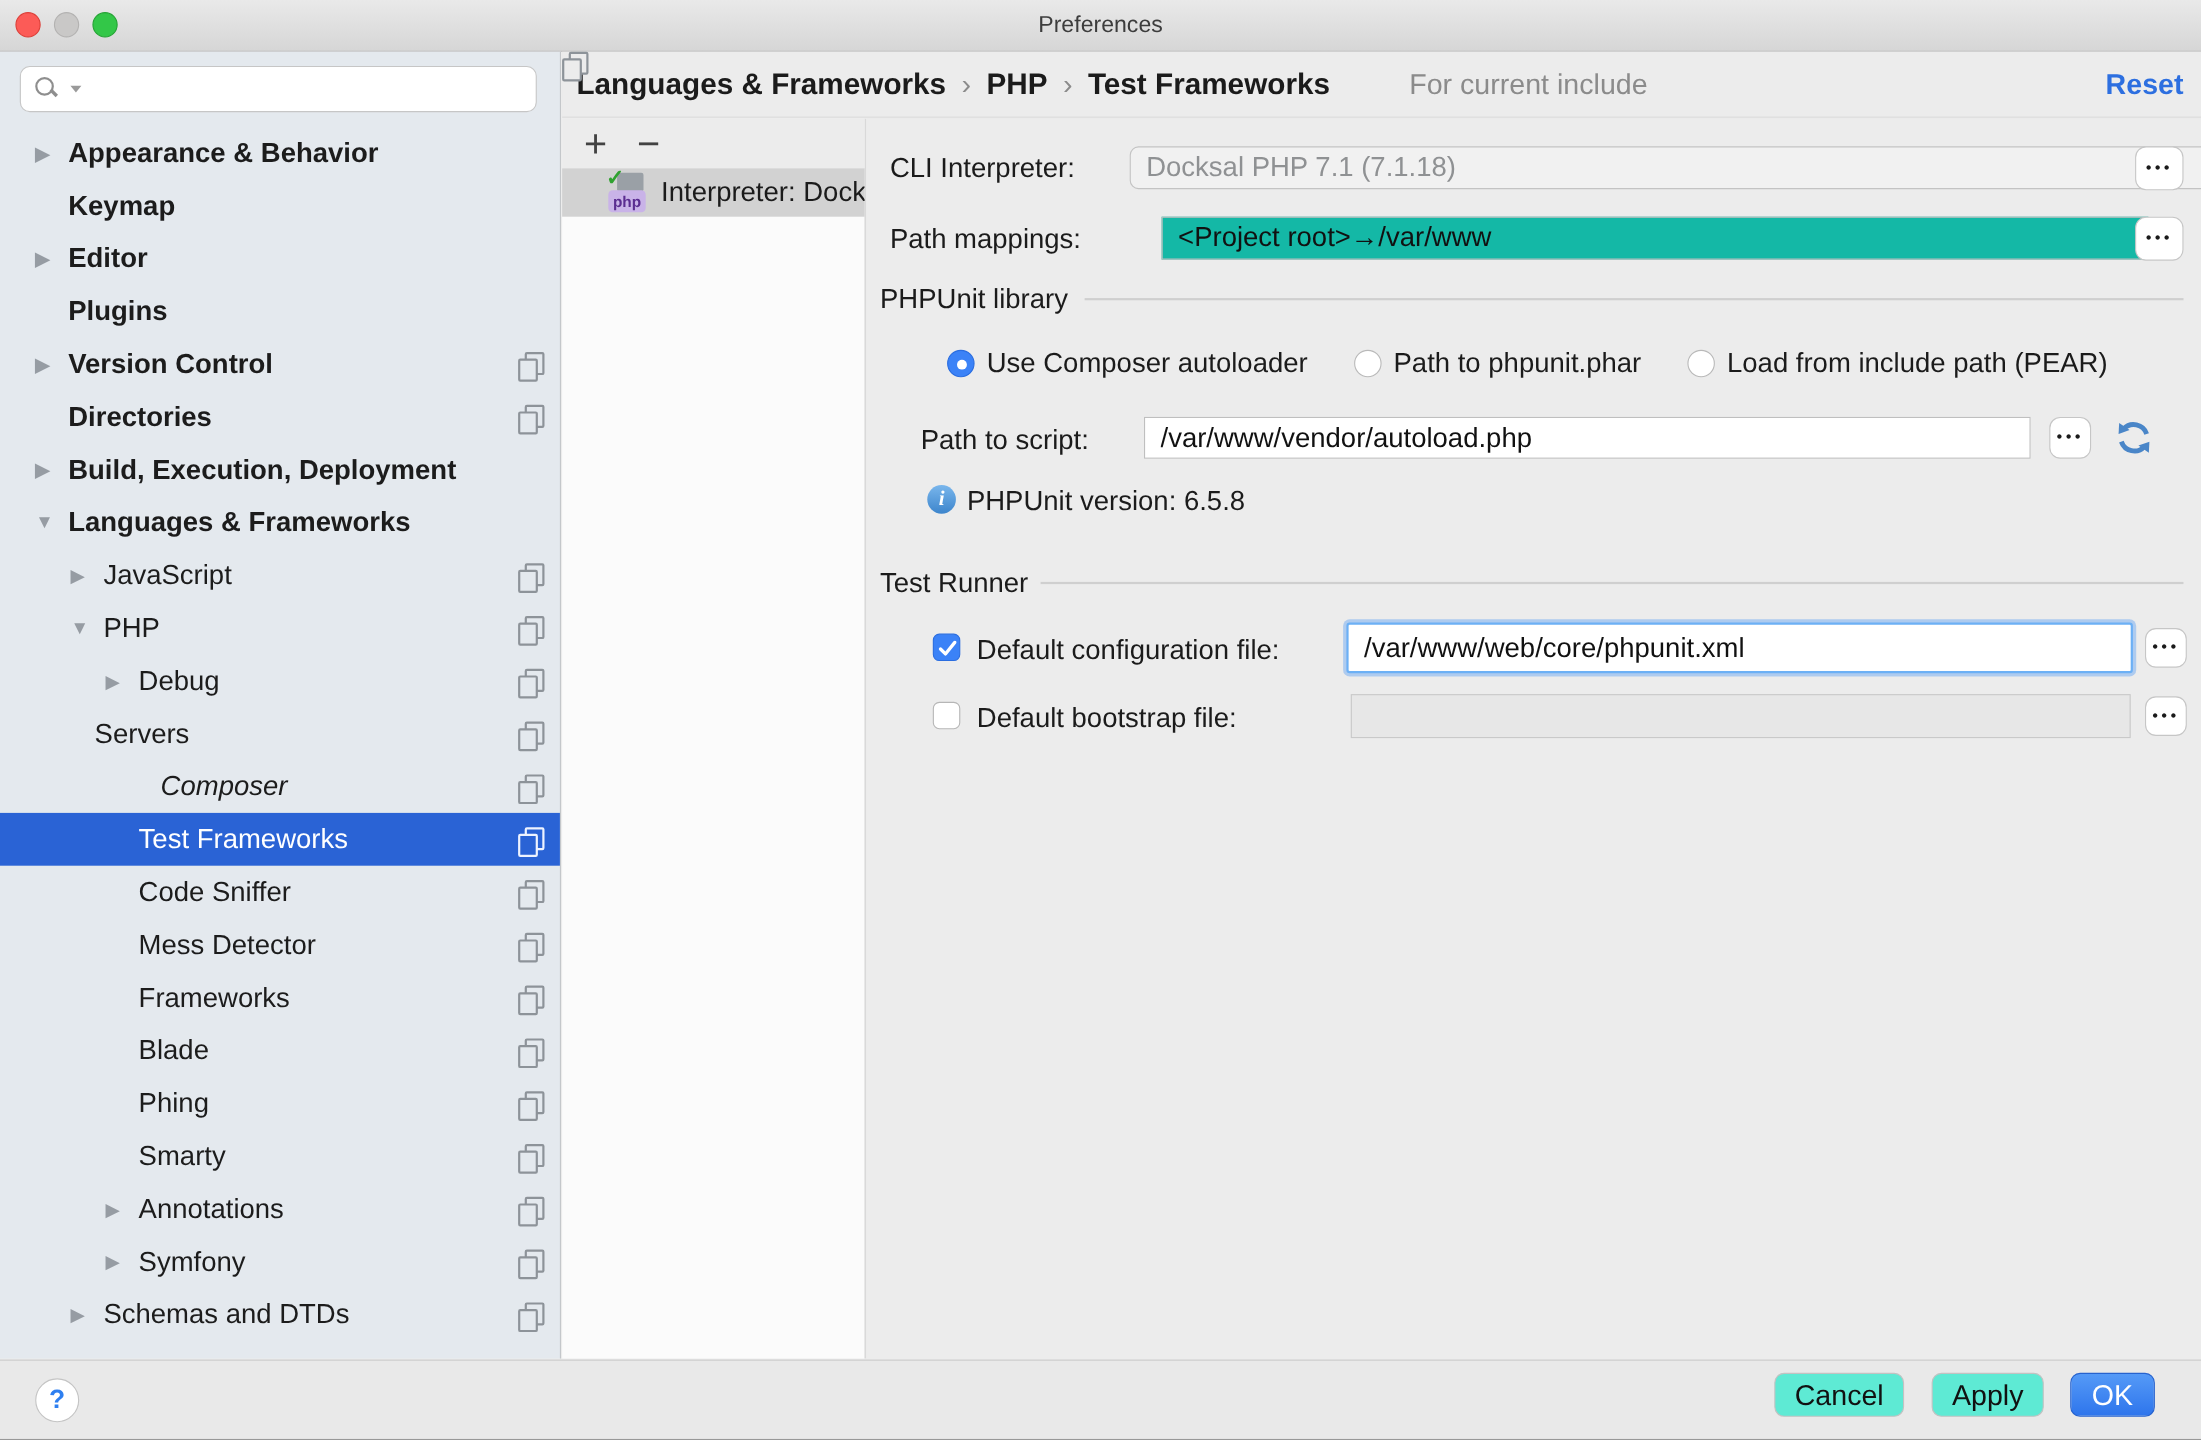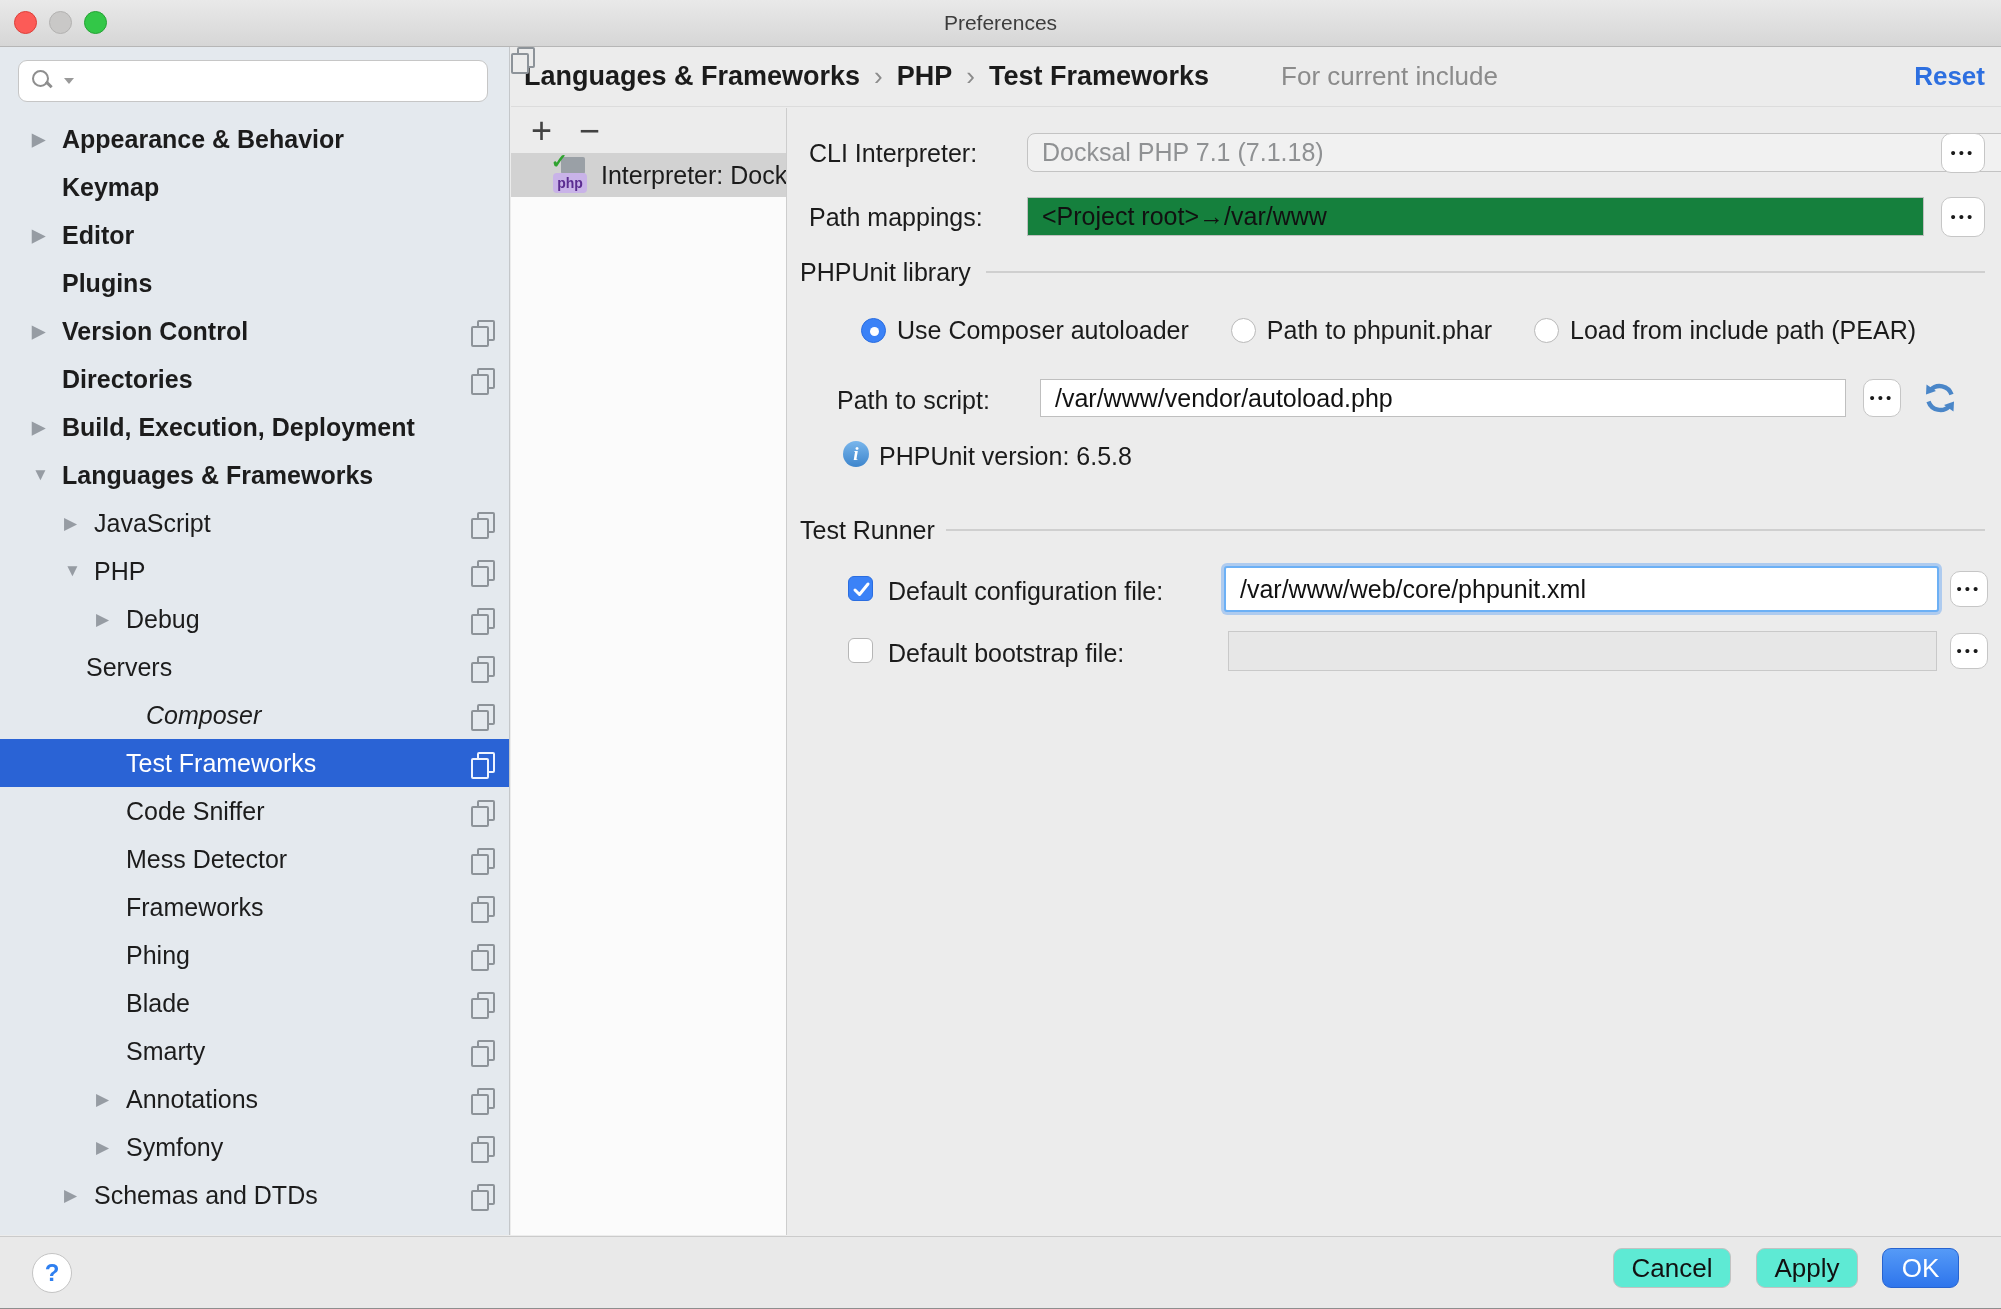--- a/index.html
+++ b/index.html
@@ -64,21 +64,21 @@
   .php-ico .chk { position:absolute; left:0px; top:-6px; color:#2fa22f; font-size:20px; font-weight:900; }
   .php-ico .badge { position:absolute; left:2px; top:18px; width:34px; height:20px; background:#c9b3e8;
     border-radius:4px; color:#5b2d91; font-size:14px; font-weight:700; text-align:center; line-height:20px; }
   #interpreter-label { font-size:25px; color:#1b1b1b; }
 
   
   #content { position:absolute; left:788px; top:108px; width:1213px; height:1127px; background:#ececec; }
   .flabel { position:absolute; font-size:25px; color:#1b1b1b; }
   .field { position:absolute; background:#fff; border:1px solid #bfbfbf; font-size:25px; color:#111;
     padding:0 14px; font-family:"Liberation Sans",sans-serif; }
-  .field.gray { background:#15803d; }
+  .field.gray { background:#14b8a6;margin-left:29px; }
   .field.disabled { background:#e7e7e7; border-color:#c9c9c9; }
   .combo { position:absolute; background:#f1f1f1; border:1px solid #c3c3c3; border-radius:8px;
     display:flex; align-items:center; padding-left:14px; font-size:25px; color:#8f9193; }
   .stepper { margin-left:auto; width:40px; height:100%; border-left:1px solid #c9c9c9;
     display:flex; flex-direction:column; align-items:center; justify-content:center; border-radius:0 8px 8px 0; }
   .stepper svg { display:block; }
   .dots-btn { position:absolute; width:44px; height:40px; background:#fff; border:1px solid #c6c6c6;
     border-radius:10px; font-size:15px; letter-spacing:3px; color:#1a1a1a; text-align:center; line-height:38px; }
   .section-title { position:absolute; font-size:25px; color:#1b1b1b; }
   .section-rule { position:absolute; height:2px; background:#cfcfcf; }
@@ -198,26 +198,26 @@
           <span>Mess Detector</span>
           <span class="proj-ico"></span>
         </div>
         <div class="trow" style="padding-left: 96px;">
           <span class="arrow"></span>
           <span>Frameworks</span>
           <span class="proj-ico"></span>
         </div>
         <div class="trow" style="padding-left: 96px;">
           <span class="arrow"></span>
+          <span>Blade</span>
+          <span class="proj-ico"></span>
+        </div>
+        <div class="trow" style="padding-left: 96px;">
+          <span class="arrow"></span>
           <span>Phing</span>
-          <span class="proj-ico"></span>
-        </div>
-        <div class="trow" style="padding-left: 96px;">
-          <span class="arrow"></span>
-          <span>Blade</span>
           <span class="proj-ico"></span>
         </div>
         <div class="trow" style="padding-left: 96px;">
           <span class="arrow"></span>
           <span>Smarty</span>
           <span class="proj-ico"></span>
         </div>
         <div class="trow" style="padding-left: 96px;">
           <span class="arrow">▶</span>
           <span>Annotations</span>

